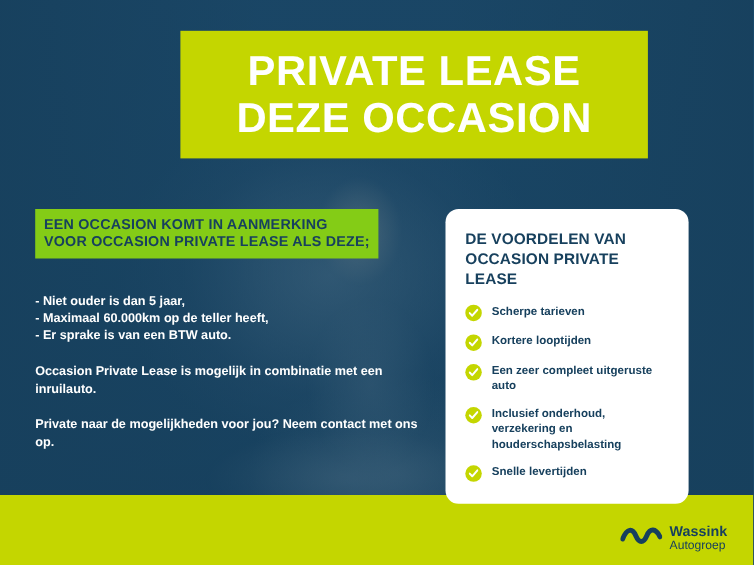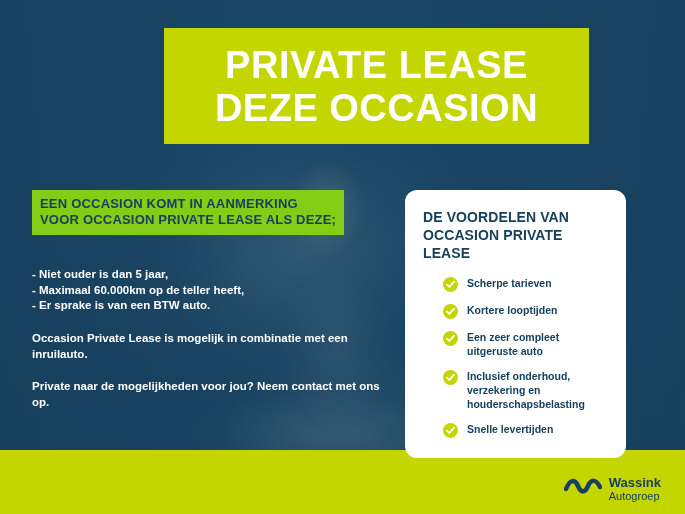--- a/index.html
+++ b/index.html
@@ -157,21 +157,20 @@
   }
   .benefits {
     margin: 14px 0 0 0;
     padding: 0;
   }
   .benefit {
     list-style: none;
     display: flex;
     align-items: flex-start;
     margin-bottom: 11px;
-    margin-left: 20px;
   }
   .benefit:last-child { margin-bottom: 0; }
   .check {
     flex: 0 0 auto;
     width: 15px;
     height: 15px;
     border-radius: 50%;
     background: #c4d600;
     margin-right: 9px;
     margin-top: 1px;
@@ -184,21 +183,21 @@
     font-weight: bold;
     line-height: 14px;
   }
 
   
   .logo {
     position: absolute;
     right: 24px;
     bottom: 12px;
     display: flex;
-    align-items: flex-start;
+    align-items: center;
   }
   .logo-mark { margin-right: 7px; }
   .logo-text {
     text-align: left;
     color: #17405d;
   }
   .logo-name {
     display: block;
     font-size: 13px;
     font-weight: bold;

